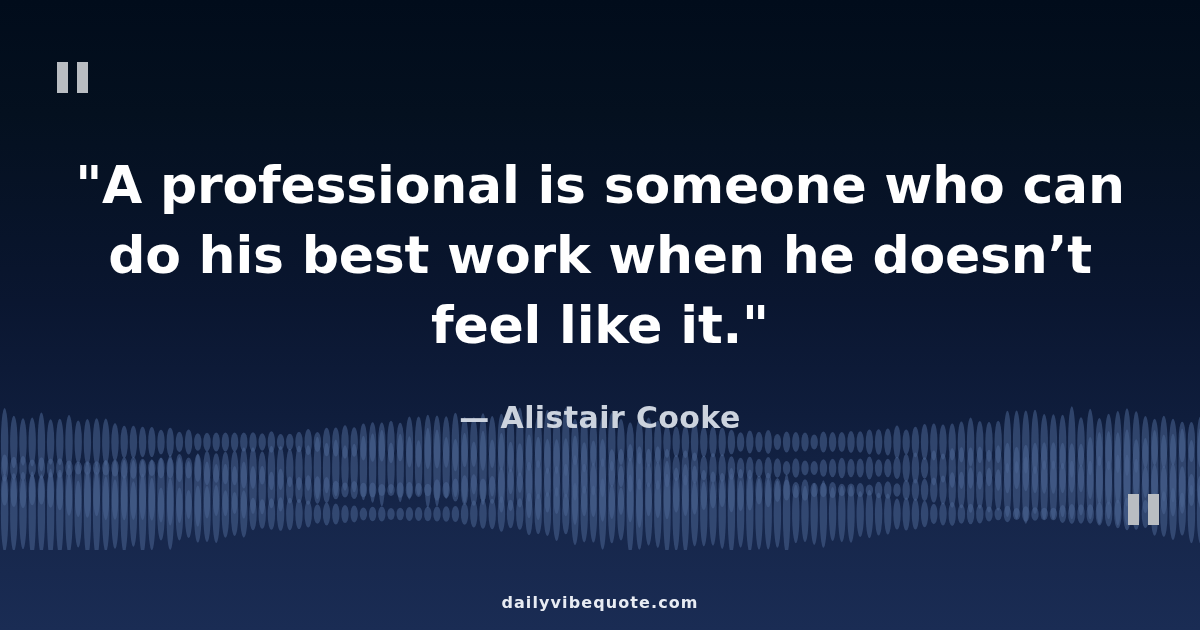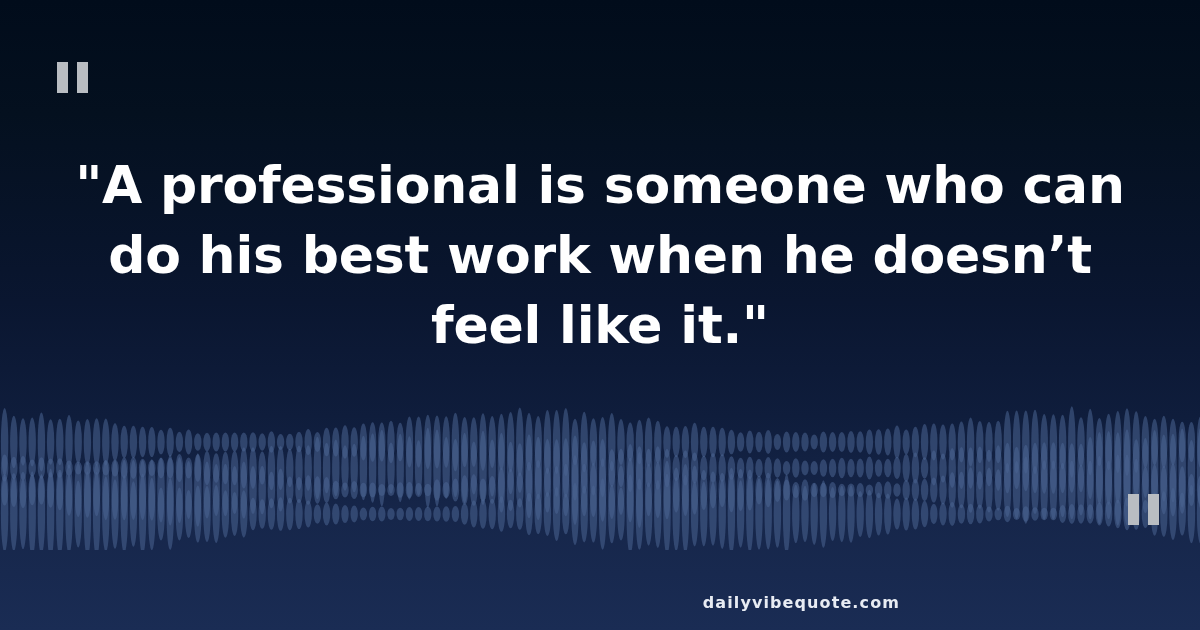--- a/index.html
+++ b/index.html
@@ -79,21 +79,21 @@
     letter-spacing: 0.4px;
   }
 
   
   #site-footer {
     position: absolute;
     left: 50%;
     transform: translateX(-50%);
     bottom: 18px;
     width: 600px;
-    text-align: right;
+    text-align: center;
     color: #e8ecf3;
     font-size: 16px;
     font-weight: bold;
     letter-spacing: 1.1px;
   }
 </style>
 </head>
 <body>
 
 <div id="card">
@@ -643,20 +643,21 @@
       </svg>
   </div>
 
   <div class="quote-mark" id="quote-mark-top">
     <i></i>
     <i></i>
   </div>
 
   <div id="quote-text">"A professional is someone who can do his best work when he doesn’t feel like it."</div>
 
+  <div id="quote-author">— Alistair Cooke</div>
 
   <div class="quote-mark" id="quote-mark-bottom">
     <i></i>
     <i></i>
   </div>
 
   <div id="site-footer">dailyvibequote.com</div>
 
 </div>
 

